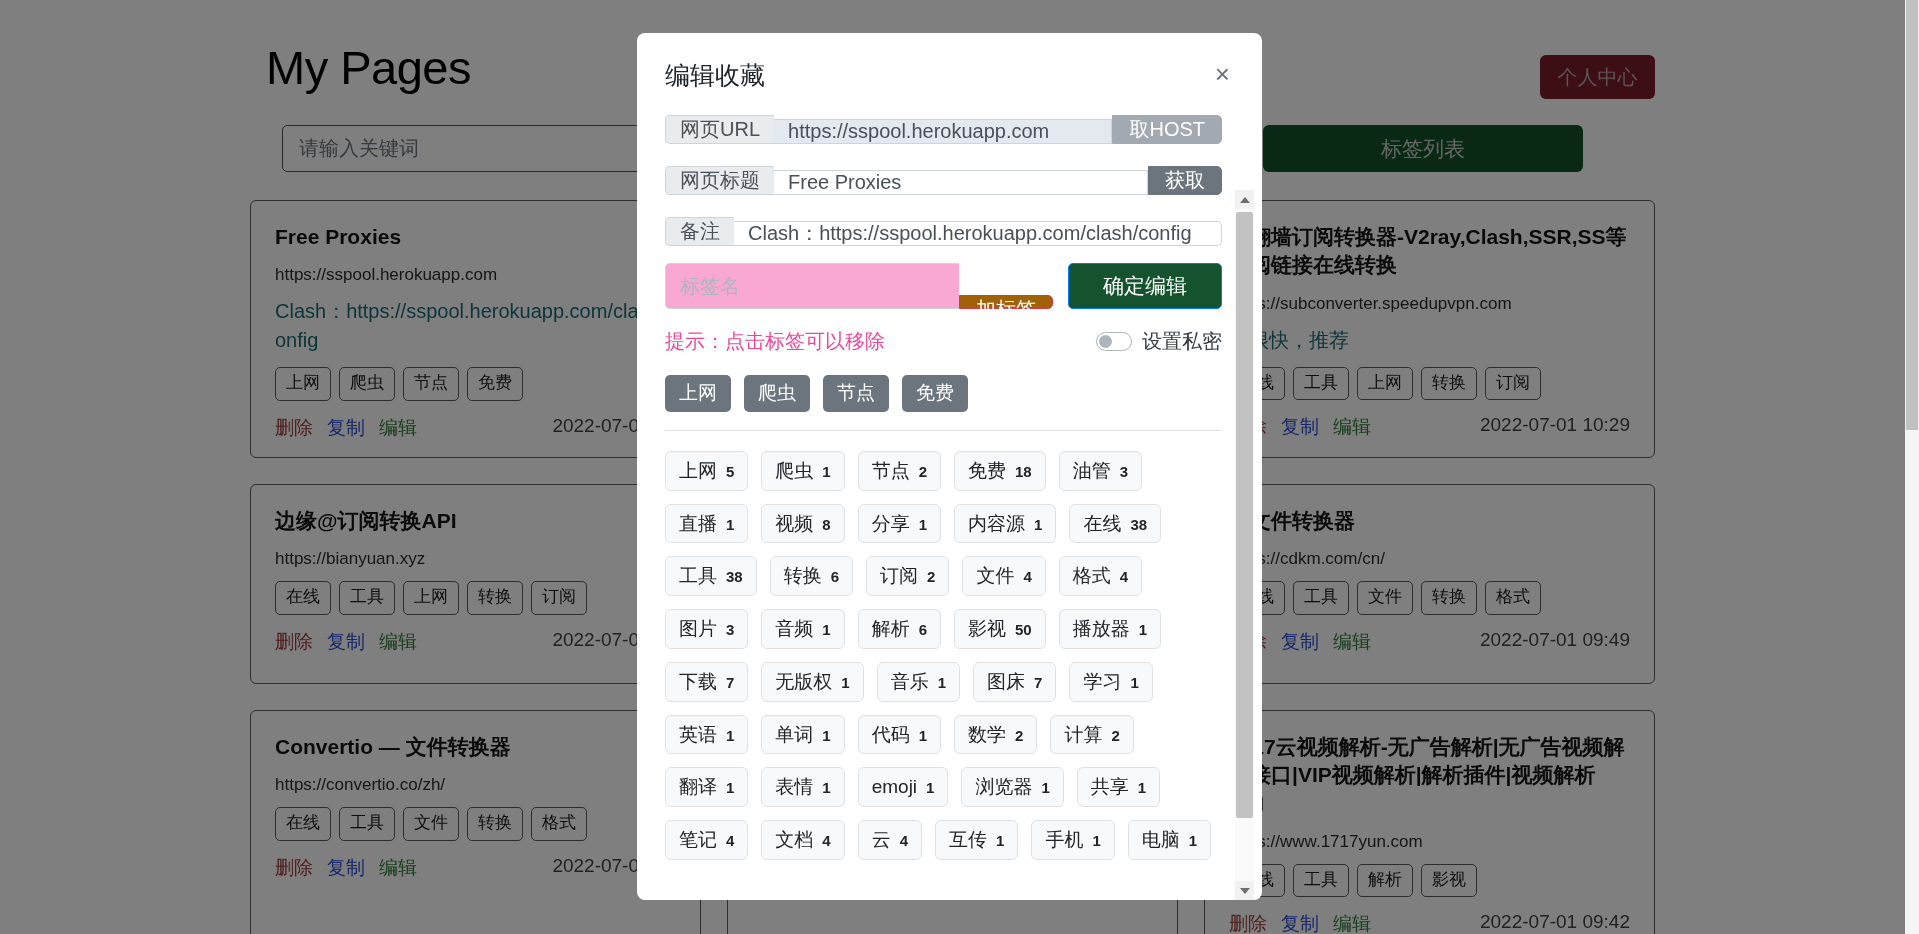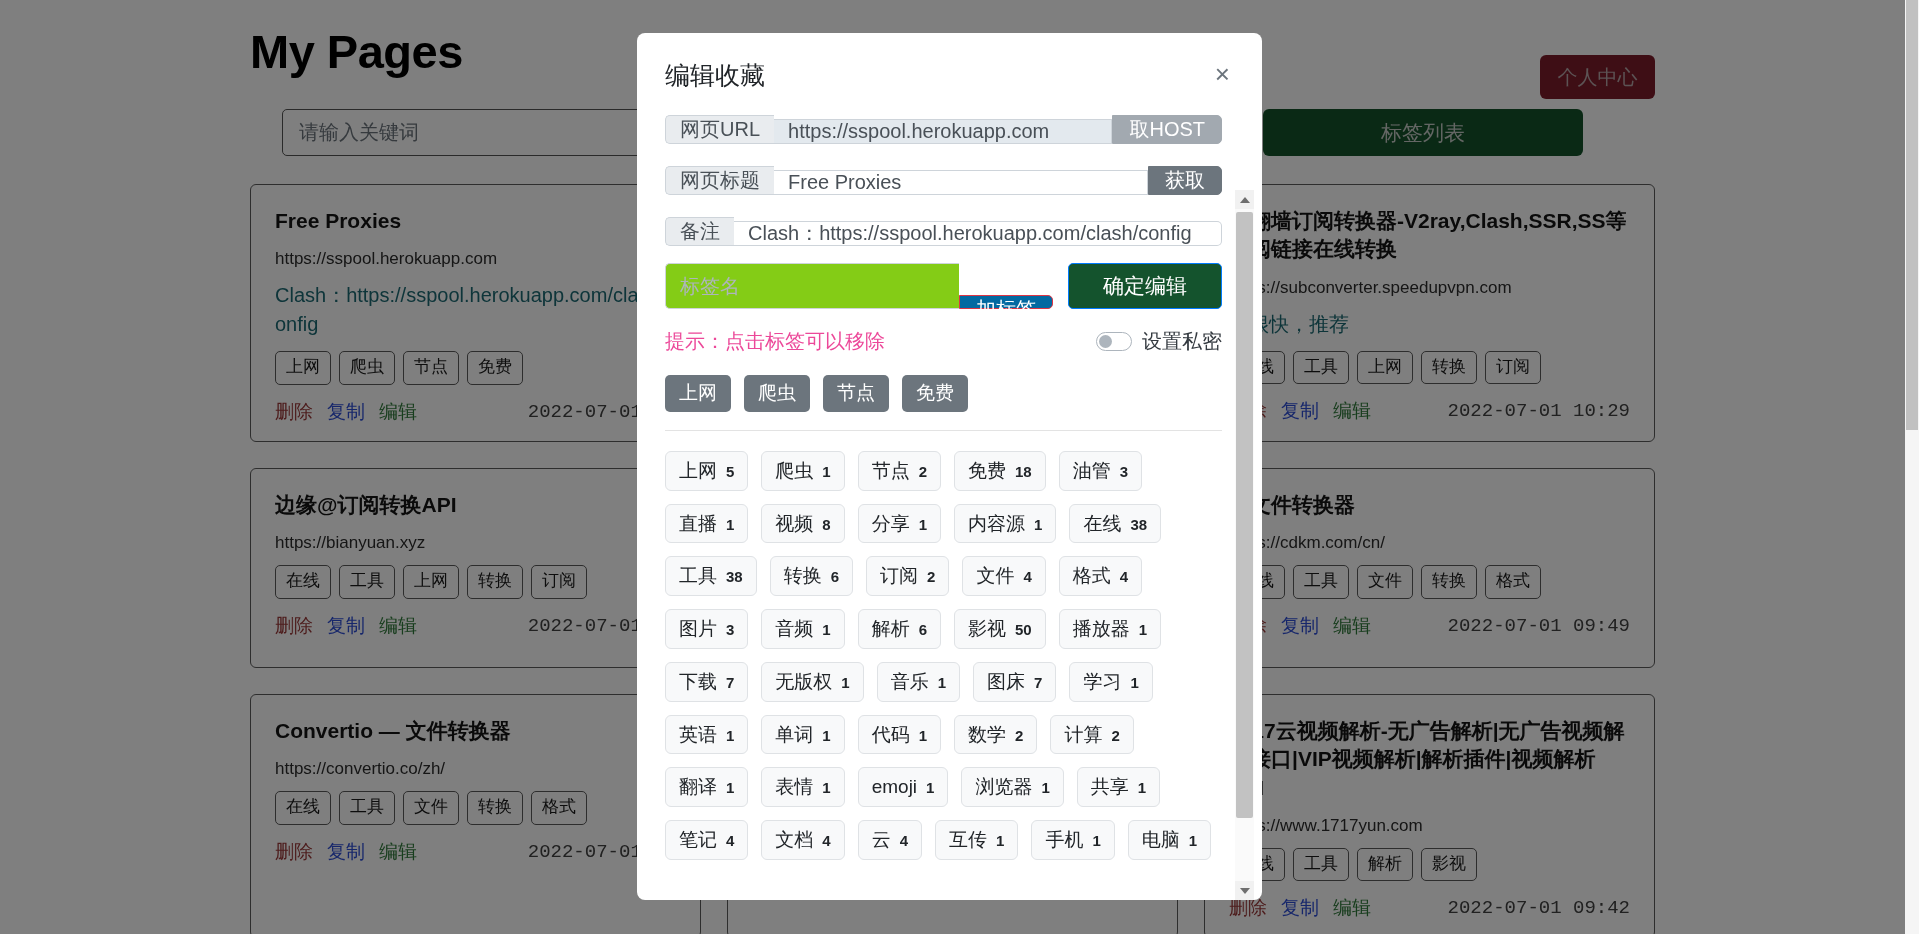--- a/index.html
+++ b/index.html
@@ -20,23 +20,23 @@
   }
   .page-inner {
     position: absolute;
     left: 0; top: 0;
     width: 1905px;
     height: 934px;
     padding: 0 250px;
   }
   .page-title {
     font-size: 47px;
-    font-weight: 700;
+    font-weight: 400;
     color: #000;
-    margin: 0;
+    margin: 16px;
     padding-top: 24px;
     letter-spacing: -0.5px;
   }
 
   .toolbar {
     display: flex;
     gap: 22px;
     margin-top: 30px;
     align-items: stretch;
     padding-left: 32px;
@@ -133,23 +133,21 @@
     border-radius: 5px;
     padding: 2px 10px 4px 10px;
     font-size: 17px;
     color: #1a1a1a;
     background: transparent;
     line-height: 1.5;
   }
   .card-foot {
     display: flex;
     justify-content: space-between;
-    align-items: center;
     font-size: 19px;
-    font-family: Liberation Mono, monospace;
   }
   .card-actions { display: flex; gap: 14px; }
   .act-del { color: #9b3a3a; cursor: pointer; }
   .act-copy { color: #2f4fd6; cursor: pointer; }
   .act-edit { color: #2f7a3a; cursor: pointer; }
   .card-time { color: #424242; font-size: 19px; }
 
   
   #overlay {
     position: absolute;
@@ -265,25 +263,25 @@
   .tag-input {
     flex: 1 1 auto;
     border: 1px solid #ced4da;
     border-right: none;
     border-radius: 5px 0 0 5px;
     font-size: 20px;
     padding: 4px 14px;
     color: #495057;
     font-family: inherit;
     min-width: 0;
-    background: #84cc16;
+    background: #f9a8d4;
   }
   .tag-input::placeholder { color: #adb5bd; }
   .btn-addtag {
-    background: #0369a1;
+    background: #a16207;
     border: 1px solid #dc3545;
     color: #fff;
     border-radius: 0 5px 5px 0;
     font-size: 20px;
     padding: 0 16px;
     cursor: pointer;
     font-family: inherit;
     white-space: nowrap;
     margin-top: 32px;
   }

